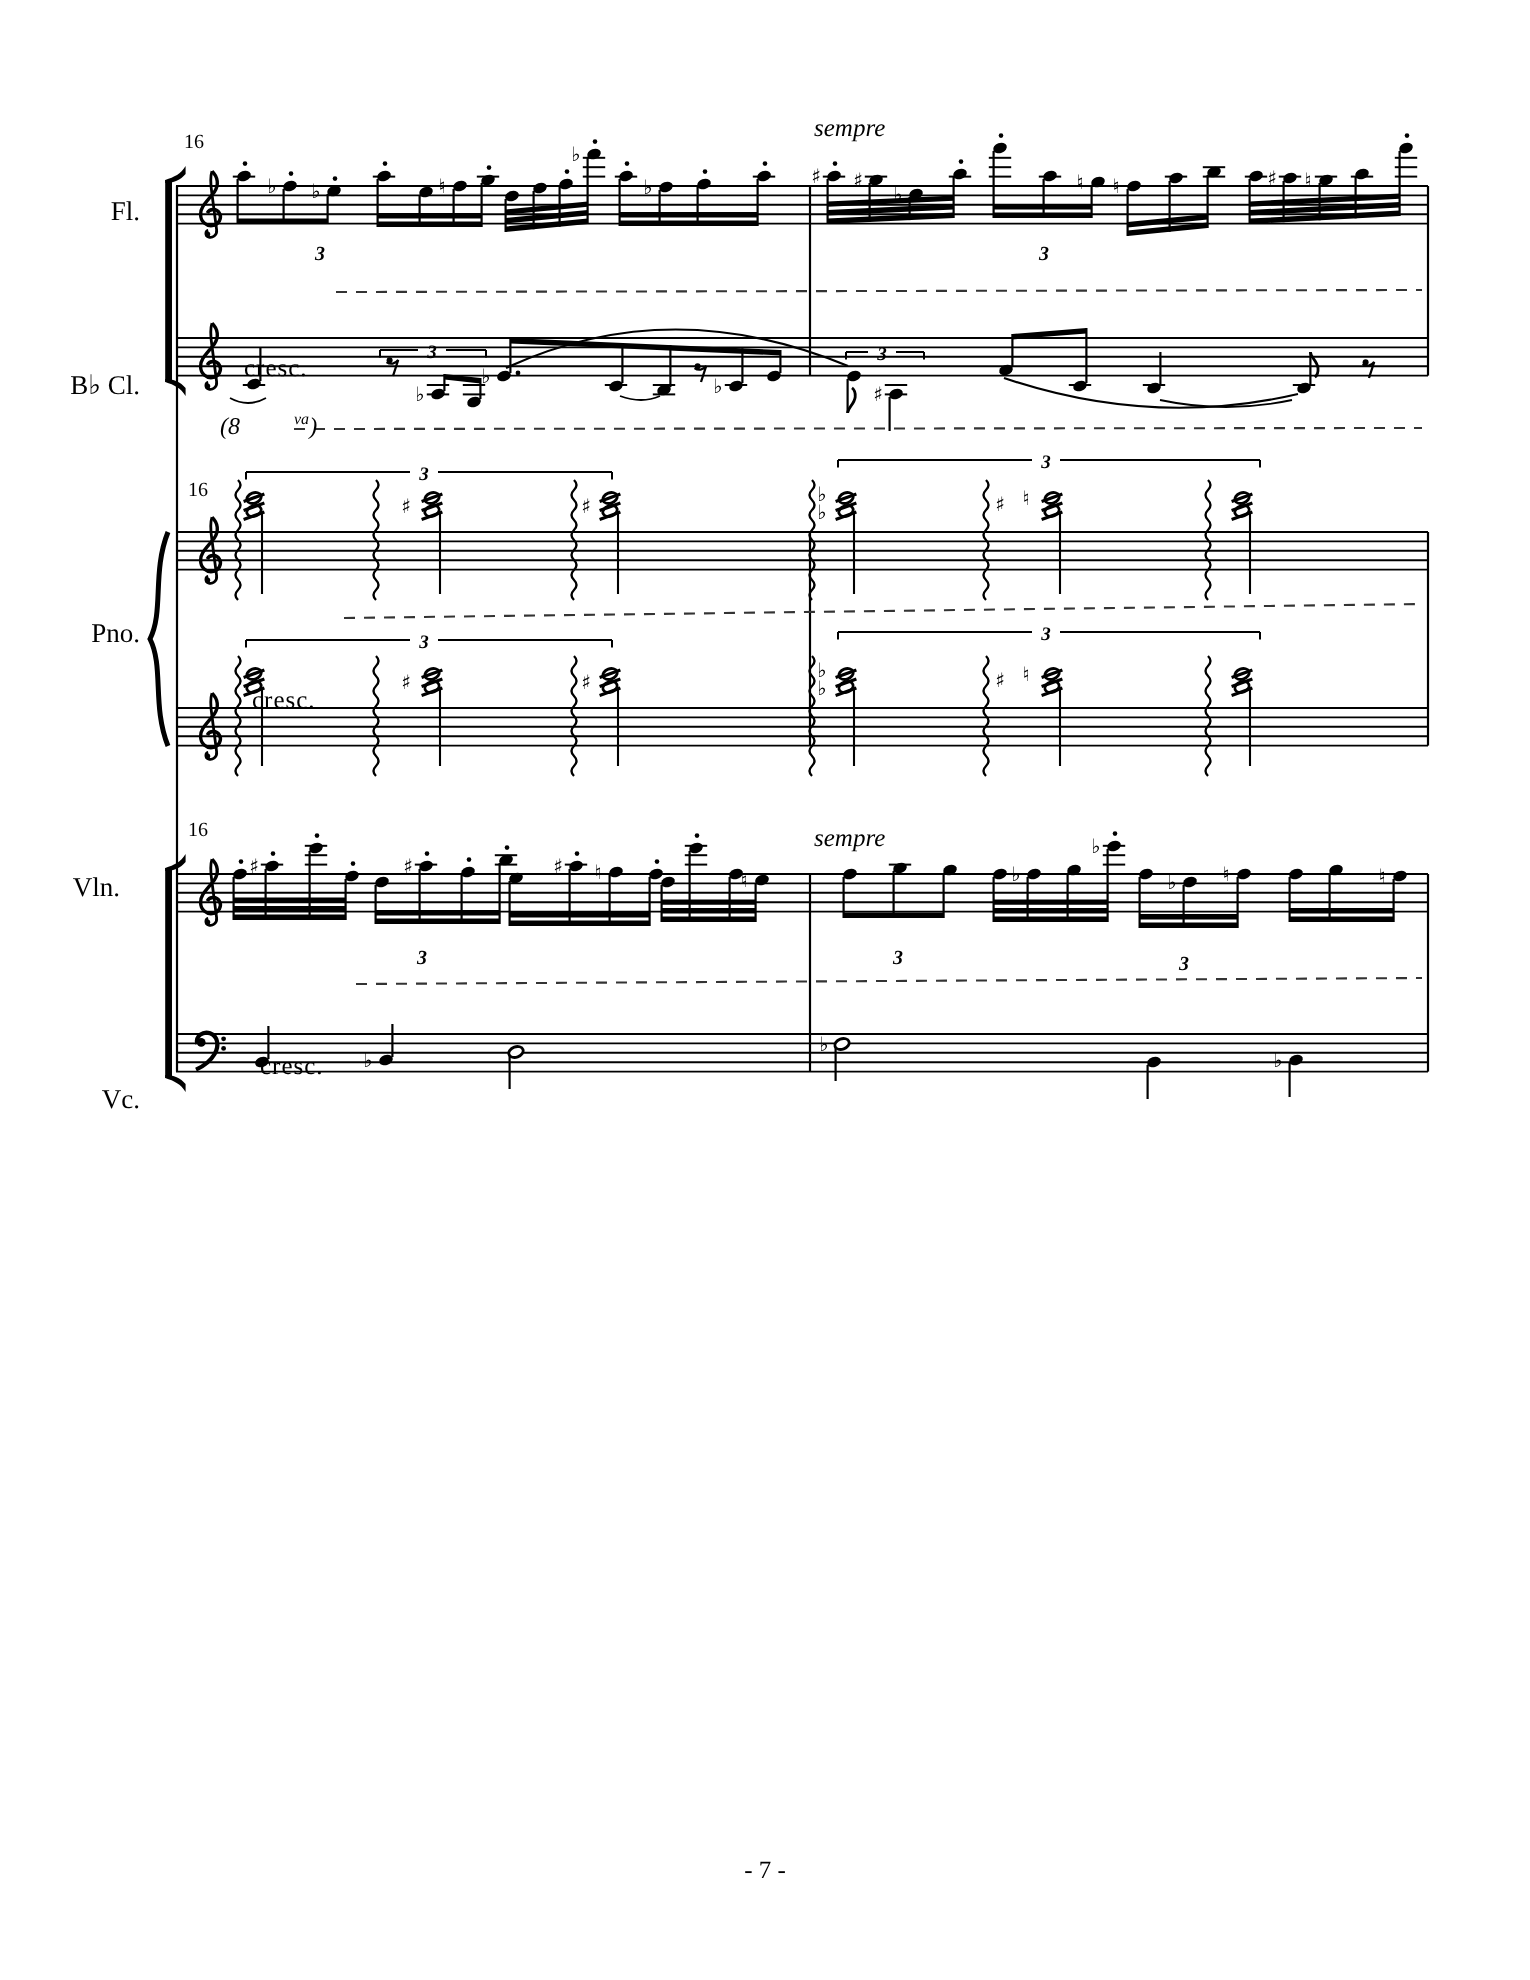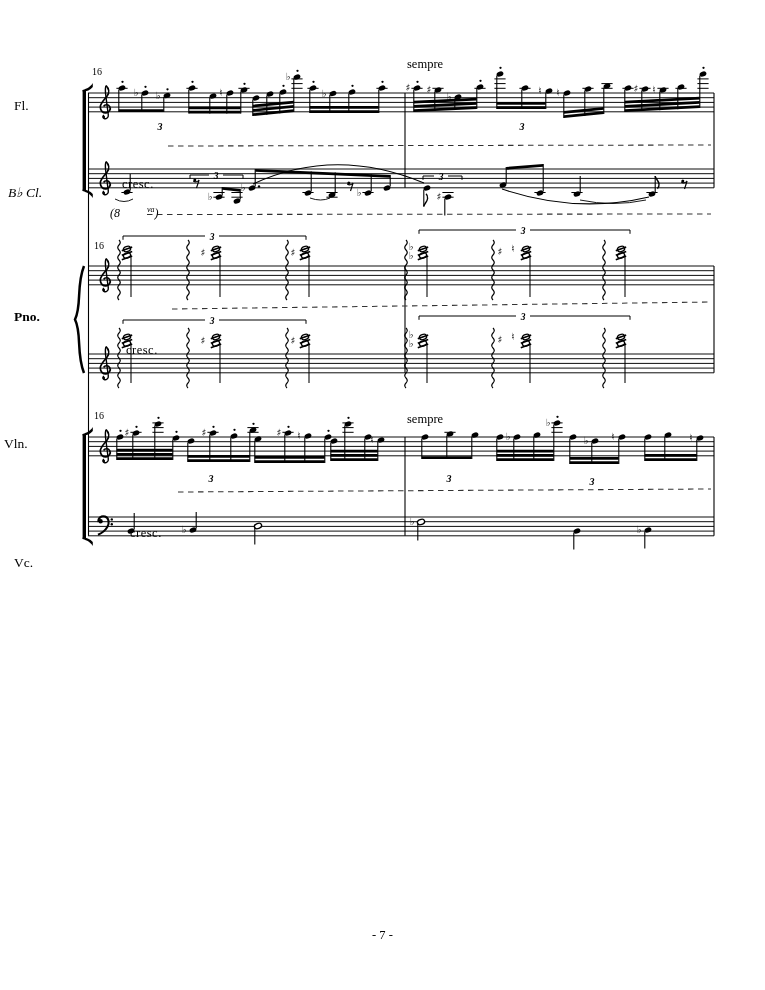--- a/index.html
+++ b/index.html
@@ -1,23 +1,23 @@
 <!DOCTYPE html>
 <html><head>
 <meta charset="utf-8">
 <style>
   html,body{margin:0;padding:0;background:#e8e8e8;}
   #page{position:relative;width:765px;height:990px;background:#ffffff;overflow:hidden;
         font-family:"Liberation Serif", serif;}
   #score-svg{position:absolute;left:0;top:0;}
   .t{position:absolute;color:#000;white-space:nowrap;font-family:"Liberation Serif", serif;}
-  .lbl{font-size:13.5px;}
+  .lbl{font-size:13.5px;text-align:right;}
   .mnum{font-size:10px;}
   .cresc{font-size:12.5px;letter-spacing:0.5px;margin-top:41px;}
-  .sempre{font-size:12.5px;}
+  .sempre{font-size:12.5px;font-style:italic;}
   .octv{font-size:12px;font-style:italic;}
   .octv sup{font-size:8px;padding-left:27px;}
   .pageno{font-size:12.5px;text-align:center;}
 </style>
 </head>
 <body>
 
 <div id="page">
   <svg id="score-svg" width="765" height="990" viewBox="0 0 765 990">
       <g>
@@ -663,24 +663,24 @@
         <ellipse cx="0" cy="0" rx="3.7" ry="2.6" transform="translate(621 343.5) rotate(-20)" fill="#fff" stroke="#000000" stroke-width="1.4"></ellipse>
         <line x1="615.8" y1="338.8" x2="626.2" y2="335" stroke="#000000" stroke-width="1.6"></line>
         <line x1="615.8" y1="343.3" x2="626.2" y2="339.5" stroke="#000000" stroke-width="1.6"></line>
         <line x1="615.8" y1="347.8" x2="626.2" y2="344" stroke="#000000" stroke-width="1.6"></line>
         <line x1="625" y1="345" x2="625" y2="383" stroke="#000000" stroke-width="1.05"></line>
         <path d="M 604,328 q 2.5,2.5 0,5 q -2.5,2.5 0,5 q 2.5,2.5 0,5 q -2.5,2.5 0,5 q 2.5,2.5 0,5 q -2.5,2.5 0,5 q 2.5,2.5 0,5 q -2.5,2.5 0,5 q 2.5,2.5 0,5 q -2.5,2.5 0,5 q 2.5,2.5 0,5 q -2.5,2.5 0,5" fill="none" stroke="#000000" stroke-width="1.15"></path>
       </g>
     </svg>
 
   <div class="t lbl" style="left:14px;top:98px;width:56px;">Fl.</div>
-  <div class="t lbl" style="left:8px;top:184px;width:62px;font-style:italic;">B♭ Cl.</div>
-  <div class="t lbl" style="left:14px;top:309px;width:56px;font-weight:bold;">Pno.</div>
+  <div class="t lbl" style="left:8px;top:184px;width:62px;">B♭ Cl.</div>
+  <div class="t lbl" style="left:14px;top:309px;width:56px;">Pno.</div>
   <div class="t lbl" style="left:4px;top:436px;width:56px;">Vln.</div>
-  <div class="t lbl" style="left:14px;top:555px;width:56px;font-family:Liberation Serif, serif;">Vc.</div>
+  <div class="t lbl" style="left:14px;top:542px;width:56px;font-family:Liberation Serif, serif;">Vc.</div>
 
   <div class="t mnum" style="left:92px;top:66px;">16</div>
   <div class="t mnum" style="left:94px;top:240px;">16</div>
   <div class="t mnum" style="left:94px;top:410px;">16</div>
 
   <div class="t cresc" style="left:122px;top:136px;">cresc.</div>
   <div class="t cresc" style="left:126px;top:302px;">cresc.</div>
   <div class="t cresc" style="left:130px;top:485px;">cresc.</div>
 
   <div class="t sempre" style="left:407px;top:57px;">sempre</div>

